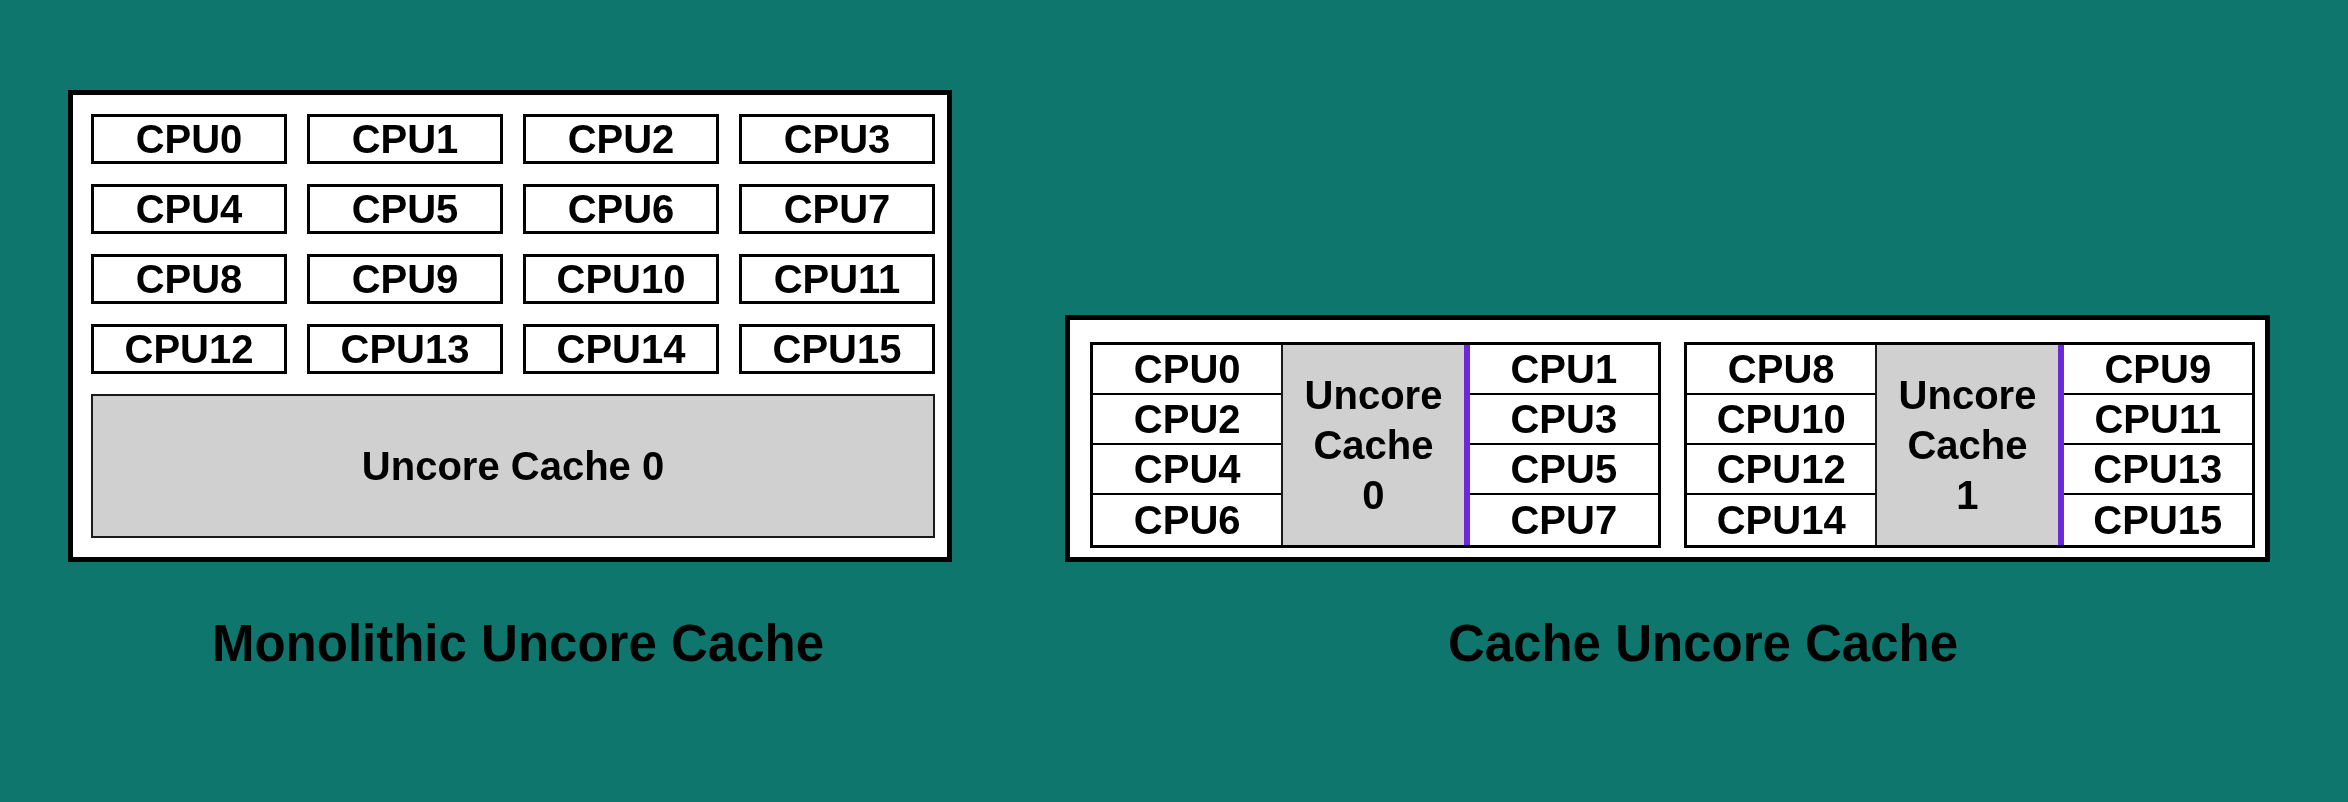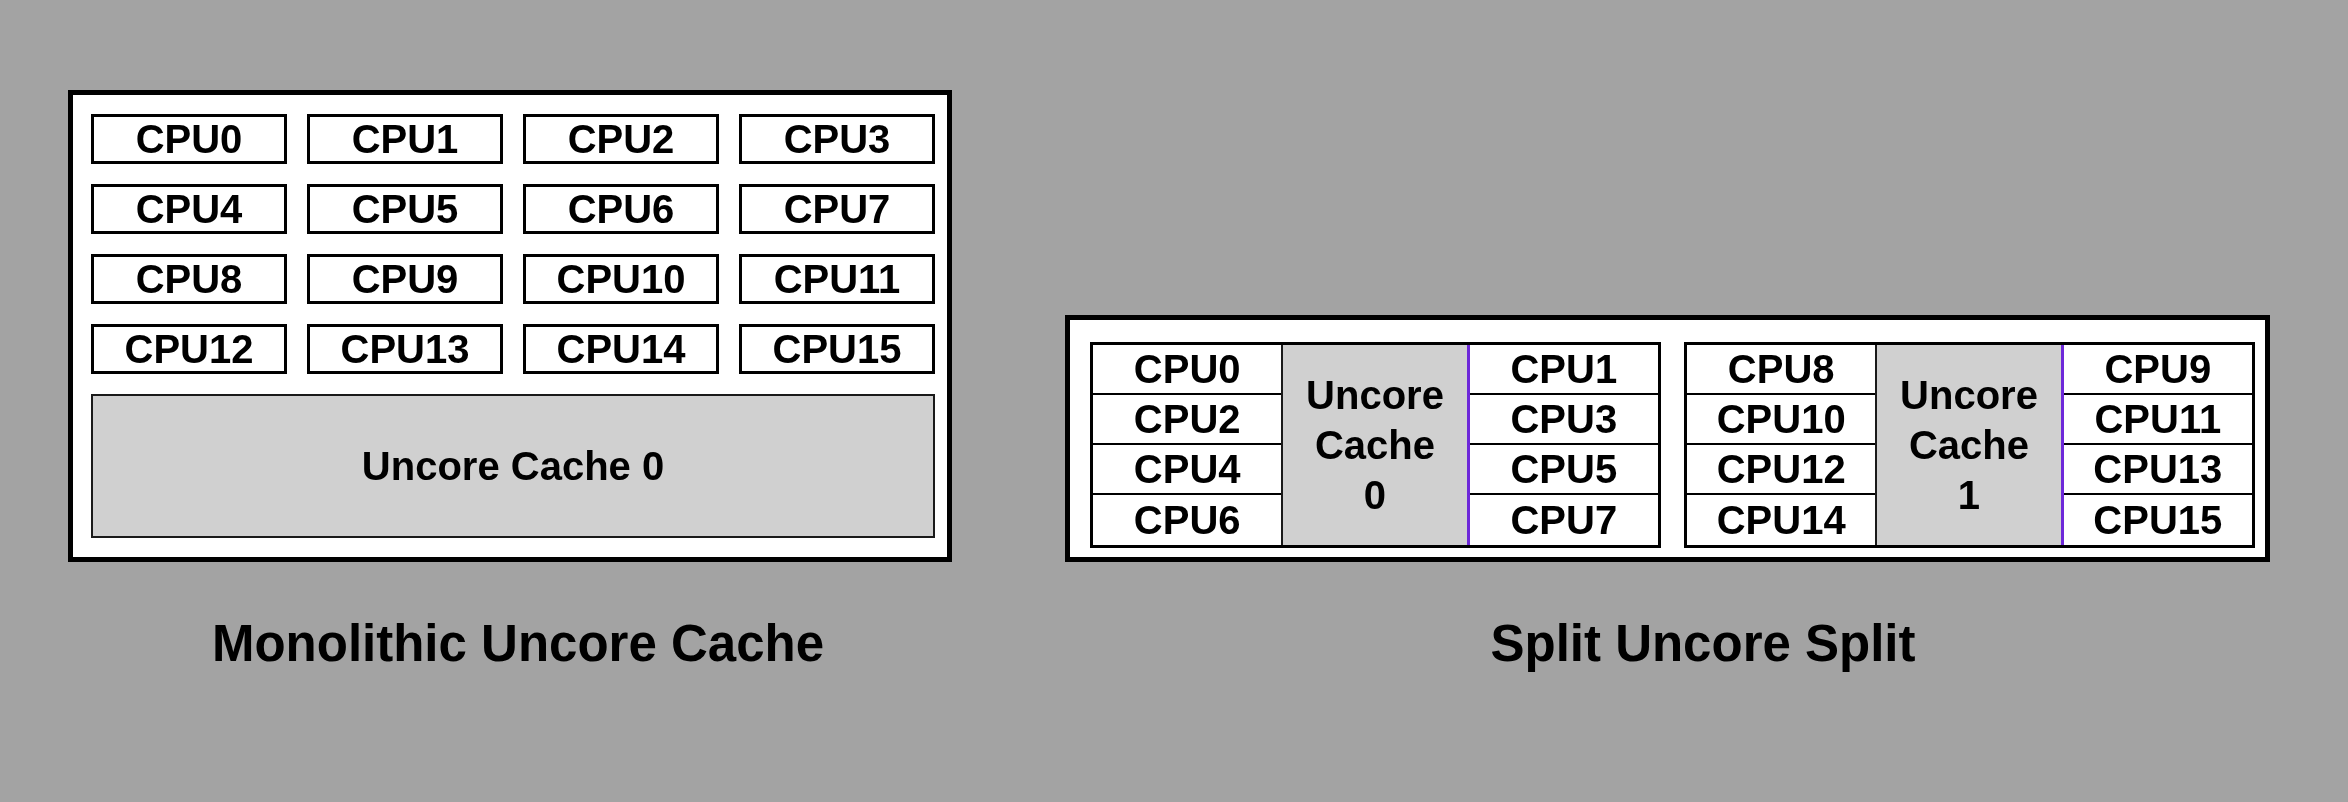--- a/index.html
+++ b/index.html
@@ -5,21 +5,21 @@
   html, body {
     margin: 0;
     padding: 0;
     background: #ffffff;
     font-family: "Liberation Sans", "DejaVu Sans", sans-serif;
   }
   .canvas {
     position: relative;
     width: 2348px;
     height: 802px;
-    background: #a3a3a3;
+    background: #0f766e;
     overflow: hidden;
     color: #000000;
   }
 
   
   .mono-box {
     position: absolute;
     left: 68px;
     top: 90px;
     width: 884px;
@@ -98,21 +98,21 @@
     justify-content: center;
     font-size: 40px;
     font-weight: bold;
     line-height: 1;
     background: #ffffff;
   }
   .cpu-col .cpu-cell:last-child { border-bottom: none; }
   .cache-cell {
     background: #d0d0d0;
     border-left: 2px solid #1a1a1a;
-    border-right: 3px solid #6d28d9;
+    border-right: 6px solid #6d28d9;
     box-sizing: border-box;
     display: flex;
     align-items: center;
     justify-content: center;
   }
   .cache-lines {
     text-align: center;
     font-size: 40px;
     font-weight: bold;
     line-height: 50px;
@@ -200,15 +200,15 @@
       </div>
       <div class="cpu-col">
         <div class="cpu-cell">CPU9</div>
         <div class="cpu-cell">CPU11</div>
         <div class="cpu-cell">CPU13</div>
         <div class="cpu-cell">CPU15</div>
       </div>
     </div>
 
   </section>
-  <div class="caption caption-split">Split Uncore Split</div>
+  <div class="caption caption-split">Cache Uncore Cache</div>
 
 </div>
 
 </body></html>

